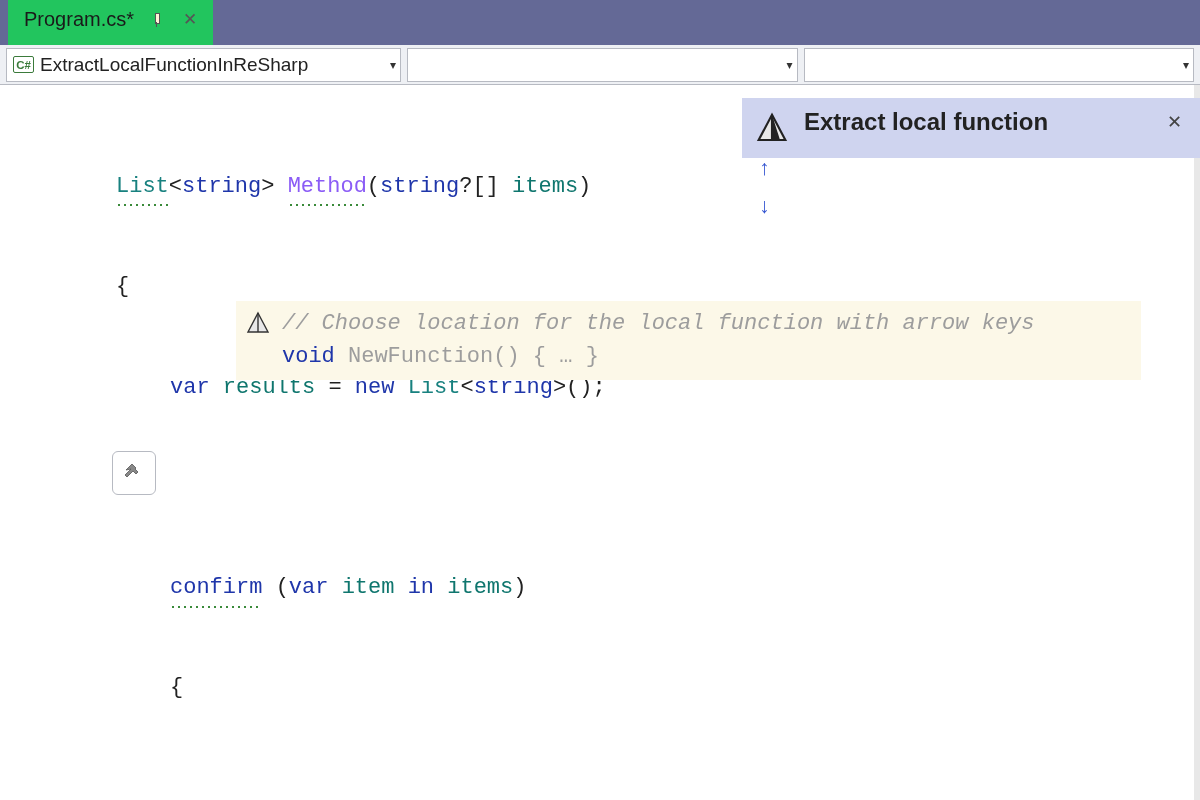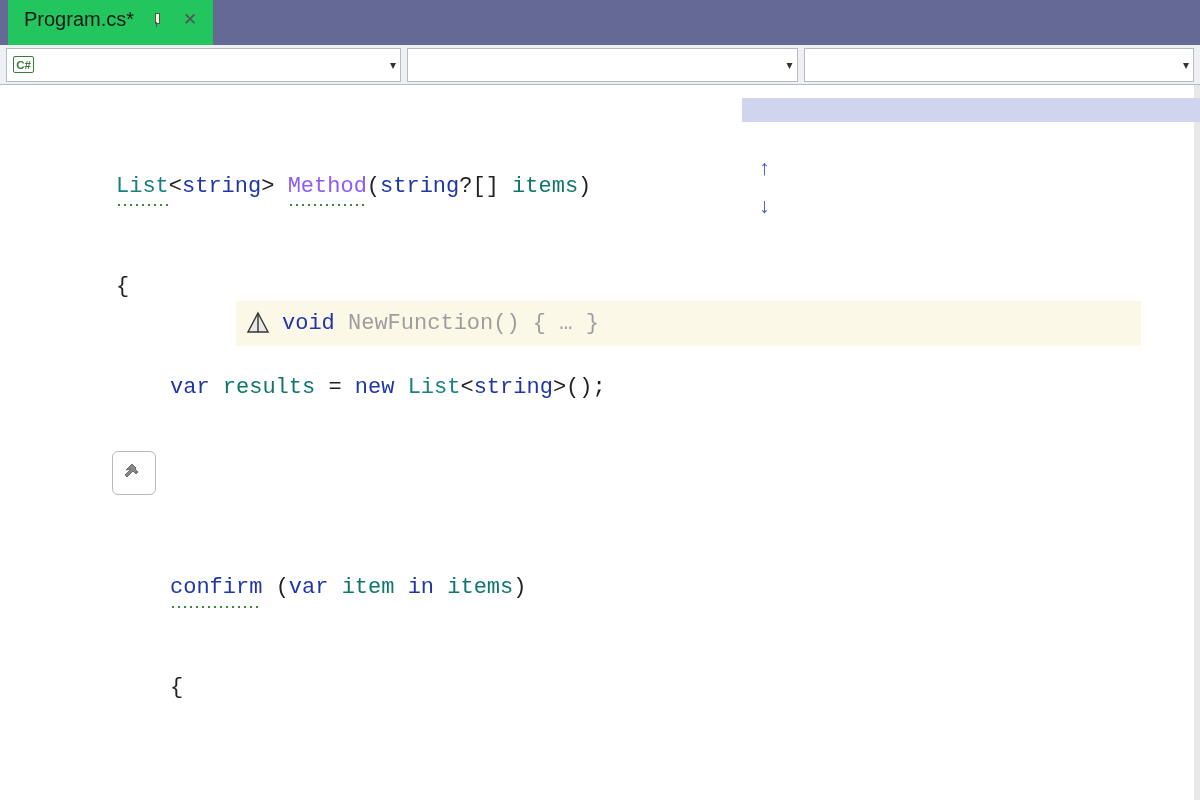--- a/index.html
+++ b/index.html
@@ -87,20 +87,21 @@
   <div class="tab">
     <span>Program.cs*</span>
     <span class="pin"></span>
     <span class="close"></span>
   </div>
 </div>
 
 <div class="nav-bar">
   <div class="nav-combo first">
     <span class="cs-badge">C#</span>
+    <span class="txt">ExtractLocalFunctionInReSharp</span>
     <span class="caret"></span>
   </div>
   <div class="nav-combo mid">
     <span class="txt"></span>
     <span class="caret"></span>
   </div>
   <div class="nav-combo last">
     <span class="txt"></span>
     <span class="caret"></span>
   </div>
@@ -131,31 +132,43 @@
 
   <div class="insert-block">
     <span class="pyramid">
       <svg viewBox="0 0 24 24">
           <path d="M12 2 L22 21 L2 21 Z" fill="#e8e8e8" stroke="#333" stroke-width="1.4"></path>
           <path d="M12 2 L12 21" stroke="#333" stroke-width="1.4"></path>
           <path d="M12 2 L17 21" fill="#333"></path>
         </svg>
     </span>
     <div class="insert-text">
+      <div>//  Choose location for the local function with arrow keys</div>
       <div class="line2"><span class="hl-void">void</span> <span>NewFunction</span><span>() { … }</span></div>
     </div>
   </div>
 
   <div class="hammer">
     <svg viewBox="0 0 24 24">
       <path d="M4 9 L10 3 L14 7 L13 8 L16 11 L14 13 L11 10 L5 16 L3 14 L9 8 Z" fill="#888" stroke="#555" stroke-width="0.8"></path>
     </svg>
   </div>
 
   <div class="right-rail"></div>
 </div>
 
 <div class="hint">
+  <div class="hint-row1">
+    <span class="pyramid">
+      <svg viewBox="0 0 24 24">
+          <path d="M12 2 L22 21 L2 21 Z" fill="#e8e8e8" stroke="#222" stroke-width="1.6"></path>
+          <path d="M12 2 L12 21" stroke="#222" stroke-width="1.6"></path>
+          <path d="M12 2 L18 21 L12 21 Z" fill="#222"></path>
+        </svg>
+    </span>
+    <div class="hint-title">Extract local function</div>
+    <span class="hint-close"></span>
+  </div>
   <div class="hint-arrows">
     <span>↑</span>
     <span>↓</span>
   </div>
 </div>
 
 </body></html>

